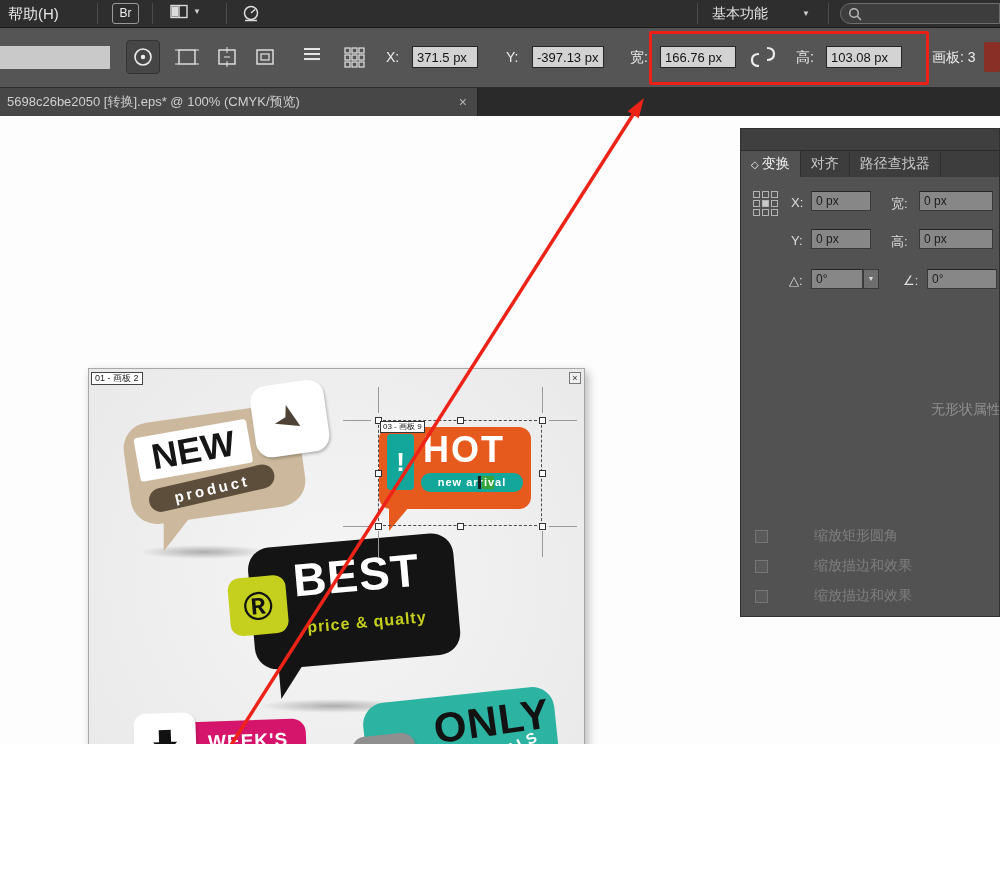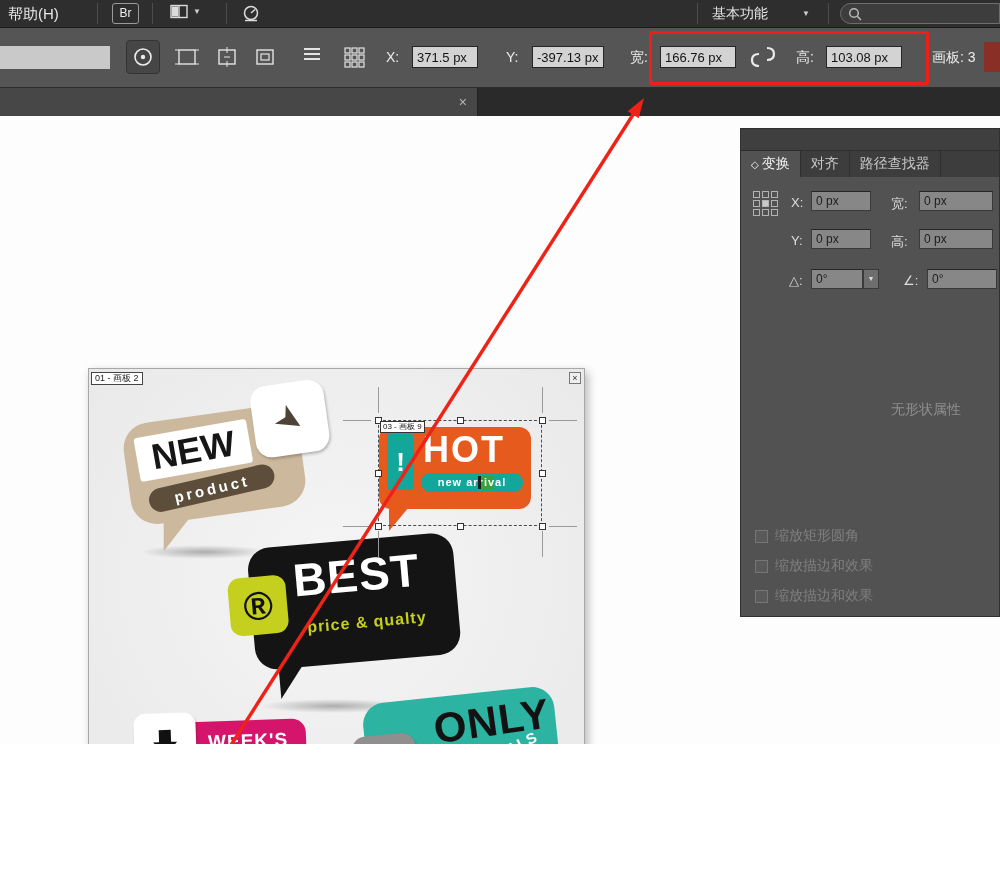--- a/index.html
+++ b/index.html
@@ -97,24 +97,24 @@
   .panel-top { position:absolute; left:0; top:0; width:100%; height:22px; background:#3f3f3f; border-bottom:1px solid #2d2d2d; }
   .panel-tabs { position:absolute; left:0; top:22px; width:100%; height:26px; background:#3d3d3d; display:flex; align-items:stretch; }
   .ptab { padding:0 10px; font-size:14px; color:#c9c9c9; display:flex; align-items:center; gap:3px; border-right:1px solid #2f2f2f; }
   .ptab.active { background:#525252; color:#f0f0f0; }
   .p-label { position:absolute; font-size:13px; color:#dedede; }
   .p-input { position:absolute; height:20px; background:#878787; border:1px solid #3a3a3a; border-top-color:#262626; color:#1c1c1c; font-size:12px; padding:2px 4px; }
   .p-drop { position:absolute; width:16px; height:20px; background:#6e6e6e; border:1px solid #3a3a3a; color:#ddd; font-size:7px; text-align:center; line-height:18px; }
   .refgrid { position:absolute; left:12px; top:62px; display:grid; grid-template-columns:repeat(3,7px); grid-template-rows:repeat(3,7px); gap:2px; }
   .refgrid div { border:1px solid #b3b3b3; background:transparent; }
   .refgrid div.c { background:#c9c9c9; }
-  .no-shape { position:absolute; left:110px; top:272px; width:150px; text-align:center; color:#8f8f8f; font-size:14px; }
+  .no-shape { position:absolute; left:110px; top:272px; width:150px; text-align:right; color:#8f8f8f; font-size:14px; }
   .chk-row { position:absolute; left:14px; display:flex; align-items:center; gap:7px; }
   .chk-box { width:13px; height:13px; border:1px solid #767676; background:#5a5a5a; }
-  .chk-label { font-size:14px; color:#7f7f7f; }
+  .chk-label { font-size:14px; color:#7f7f7f;margin-left:39px; }
 
   
   .arrow-overlay { position:absolute; left:0; top:0; width:1000px; height:882px; z-index:100; pointer-events:none; }
 </style>
 </head>
 <body>
 
 <div class="app">
 
   <div class="menubar">
@@ -227,20 +227,21 @@
     <input class="cb-input" style="left: 826px; width: 76px;" value="103.08 px">
 
     <div class="cb-label" style="left:932px;">画板: 3</div>
     <div class="cb-chip"></div>
 
     <div class="red-box"></div>
   </div>
 
   <div class="tabbar">
     <div class="doc-tab">
+      <span>5698c26be2050 [转换].eps* @ 100% (CMYK/预览)</span>
       <span class="doc-close">×</span>
     </div>
   </div>
 
   <div class="canvas">
     <div class="artboard">
       <div class="ab-label">01 - 画板 2</div>
       <div class="ab-close">×</div>
 
       <div class="bshadow" style="left:50px; top:176px; width:130px; height:14px;"></div>

